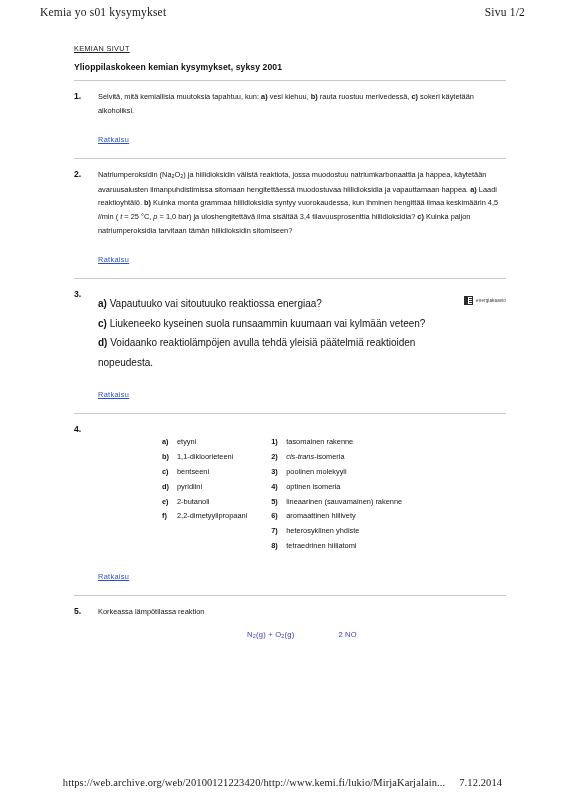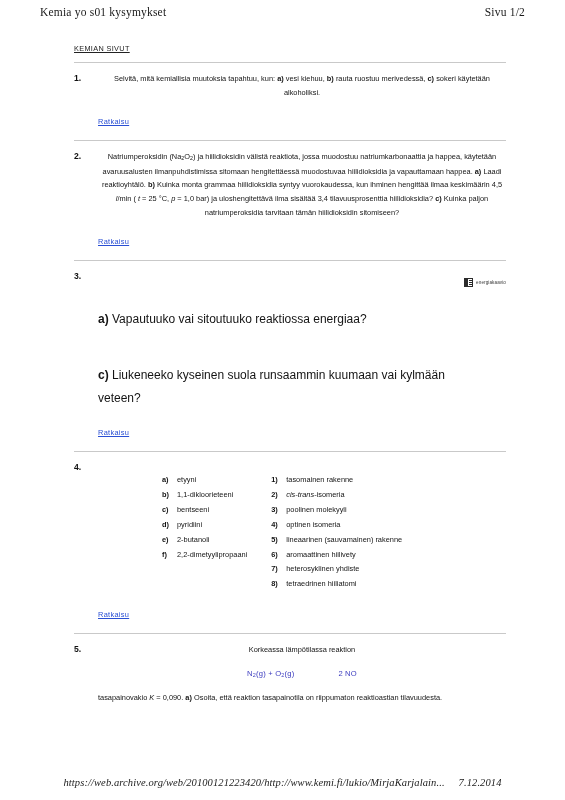--- a/index.html
+++ b/index.html
@@ -39,21 +39,20 @@
   .print-footer {
     position: absolute;
     bottom: 12px;
     left: 0;
     right: 0;
     text-align: center;
     font-family: "Liberation Serif", serif;
     font-size: 10.5px;
     color: #1a1a1a;
     letter-spacing: 0.1px;
-    font-style: italic;
   }
   .print-footer .date {
     margin-left: 14px;
   }
 
   
   .page {
     position: absolute;
     top: 44px;
     left: 74px;
@@ -98,30 +97,29 @@
     padding-top: 1px;
   }
   .q-body {
     flex: 1 1 auto;
     min-width: 0;
   }
   .q-text {
     font-size: 7.4px;
     line-height: 1.85;
     color: #141414;
-    text-align: center;
+    text-align: left;
   }
   .q-text b { font-weight: bold; }
   .q-text i { font-style: italic; }
 
   .sub-line {
-    font-size: 12px;
+    font-size: 10px;
     line-height: 1.95;
     color: #141414;
-    margin-top: 32px;
   }
 
   .note-line {
     font-size: 7.4px;
     line-height: 1.9;
     color: #141414;
   }
 
   .link-row {
     margin-top: 11px;
@@ -225,20 +223,21 @@
 <body>
 
 <div class="print-header">
   <span>Kemia yo s01 kysymykset</span>
   <span>Sivu 1/2</span>
 </div>
 
 <div class="page">
 
   <div class="site-label">KEMIAN SIVUT</div>
+  <div class="doc-title">Ylioppilaskokeen kemian kysymykset, syksy 2001</div>
   <hr class="rule">
 
   <div class="q">
     <div class="q-num">1.</div>
     <div class="q-body">
       <div class="q-text">
         <span>Selvitä, mitä kemiallisia muutoksia tapahtuu, kun: </span><b>a)</b><span> vesi kiehuu, </span><b>b)</b><span> rauta ruostuu merivedessä, </span><b>c)</b><span> sokeri käytetään alkoholiksi.</span>
       </div>
       <div class="link-row">
         <a class="ratkaisu" href="#">Ratkaisu</a>
@@ -264,20 +263,23 @@
     <div class="q-num">3.</div>
     <div class="q-body">
 
       <div class="q3-row">
         <div style="flex:1 1 auto; min-width:0; padding-top:6px;">
           <div class="sub-line">
             <b>a)</b><span> Vapautuuko vai sitoutuuko reaktiossa energiaa?</span>
           </div>
           <div class="sub-line">
             <b>c)</b><span> Liukeneeko kyseinen suola runsaammin kuumaan vai kylmään veteen?</span>
+          </div>
+          <div class="sub-line">
+            <b>d)</b><span> Voidaanko reaktiolämpöjen avulla tehdä yleisiä päätelmiä reaktioiden nopeudesta.</span>
           </div>
         </div>
         <div class="broken-img">
           <span class="glyph"></span>
           <span class="alt">energiakaavio</span>
         </div>
       </div>
 
       <div class="link-row">
         <a class="ratkaisu" href="#">Ratkaisu</a>
@@ -363,23 +365,20 @@
 
   <div class="q">
     <div class="q-num">5.</div>
     <div class="q-body">
       <div class="q-text">Korkeassa lämpötilassa reaktion</div>
 
       <div class="equation">
         <span>N</span><sub>2</sub><span>(g) + O</span><sub>2</sub><span>(g)</span><span class="arrow">&nbsp;</span><span>2 NO</span>
       </div>
 
-      <div class="note-line">
-        <span>tasapainovakio </span><i>K</i><span> = 0,090. </span><b>a)</b><span> Osoita, että reaktion tasapainotila on riippumaton reaktioastian tilavuudesta.</span>
-      </div>
     </div>
   </div>
 
 </div>
 
 <div class="print-footer">
   <span>https://web.archive.org/web/20100121223420/http://www.kemi.fi/lukio/MirjaKarjalain...</span><span class="date">7.12.2014</span>
 </div>
 
 </body></html>

